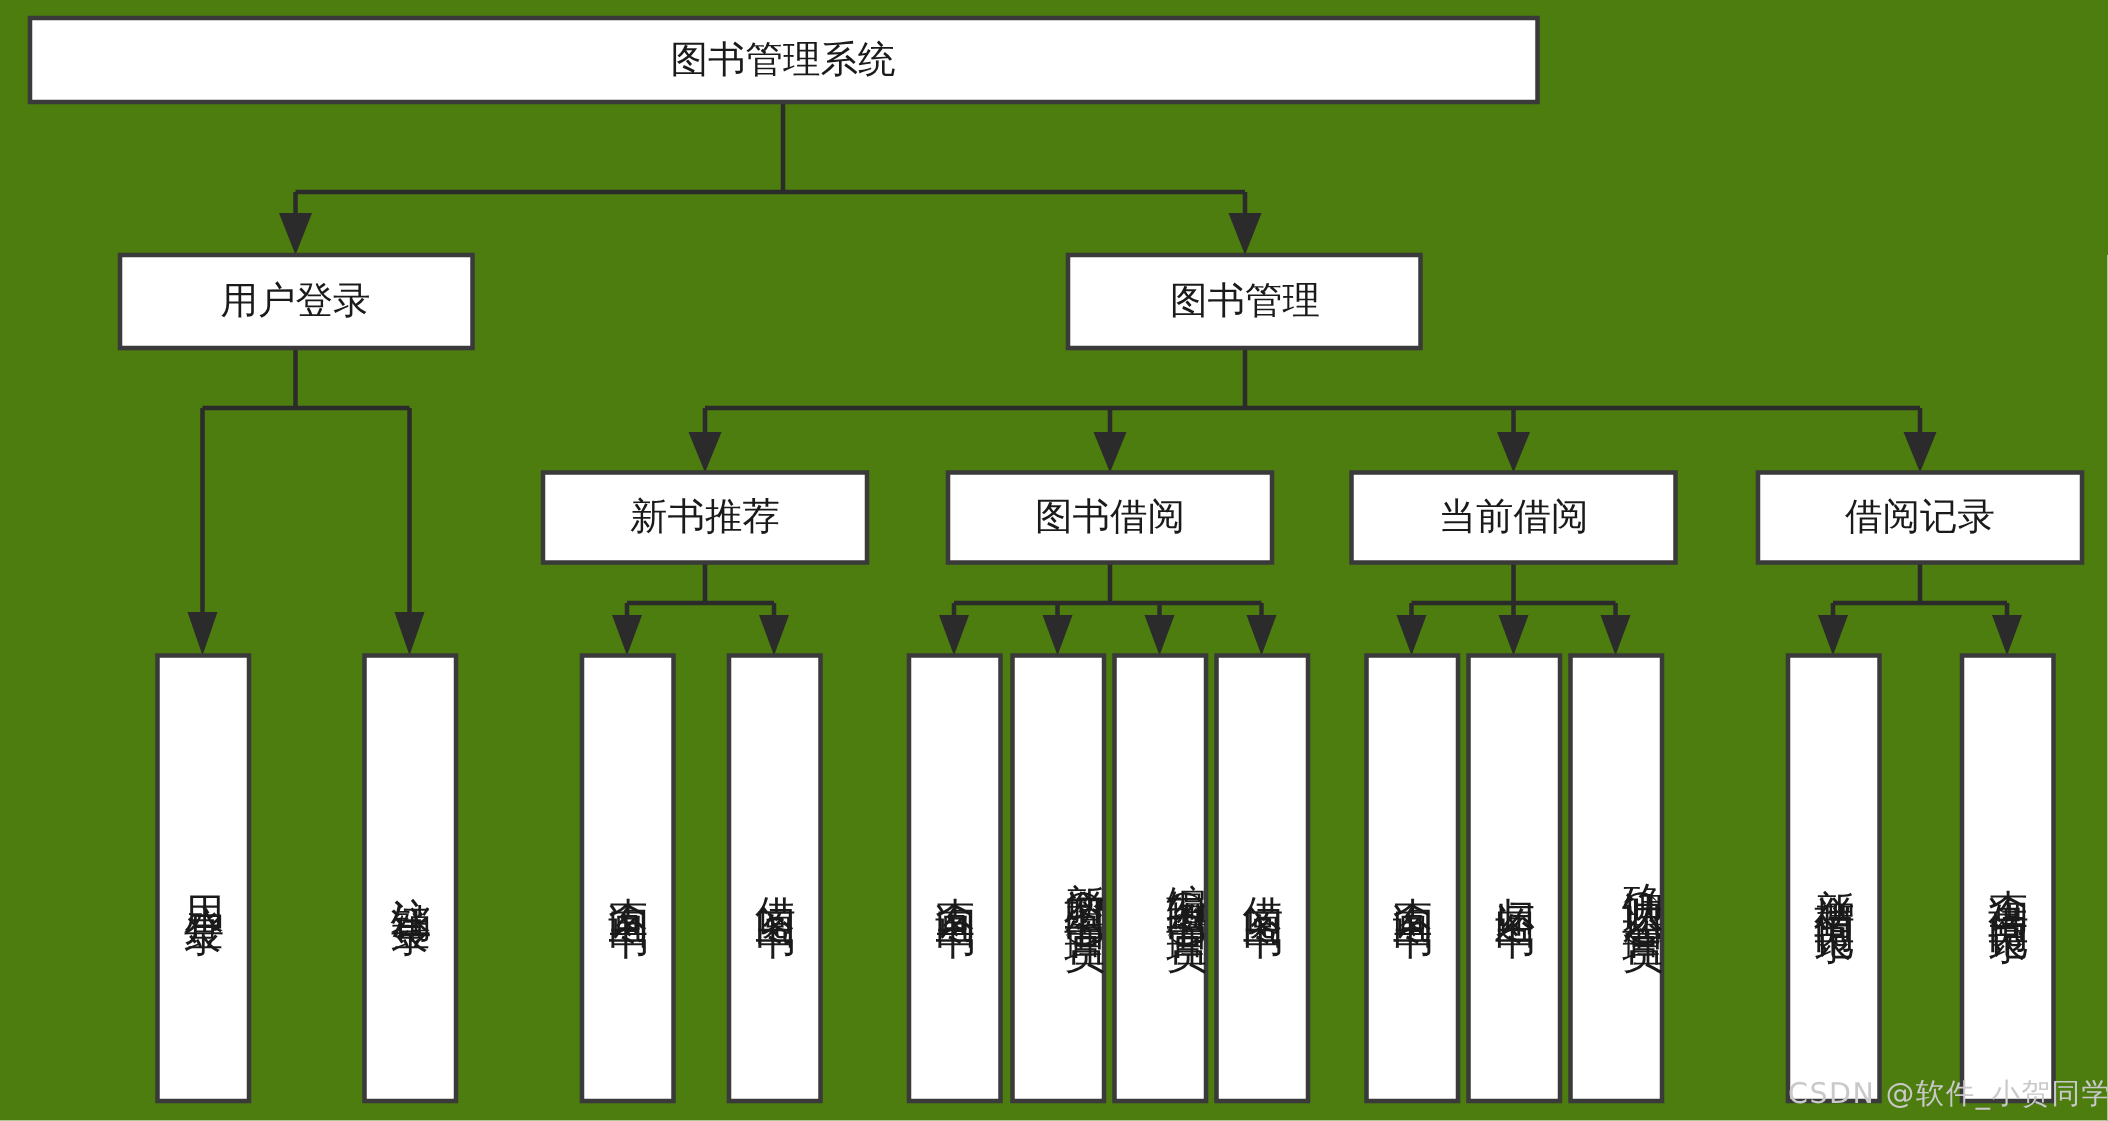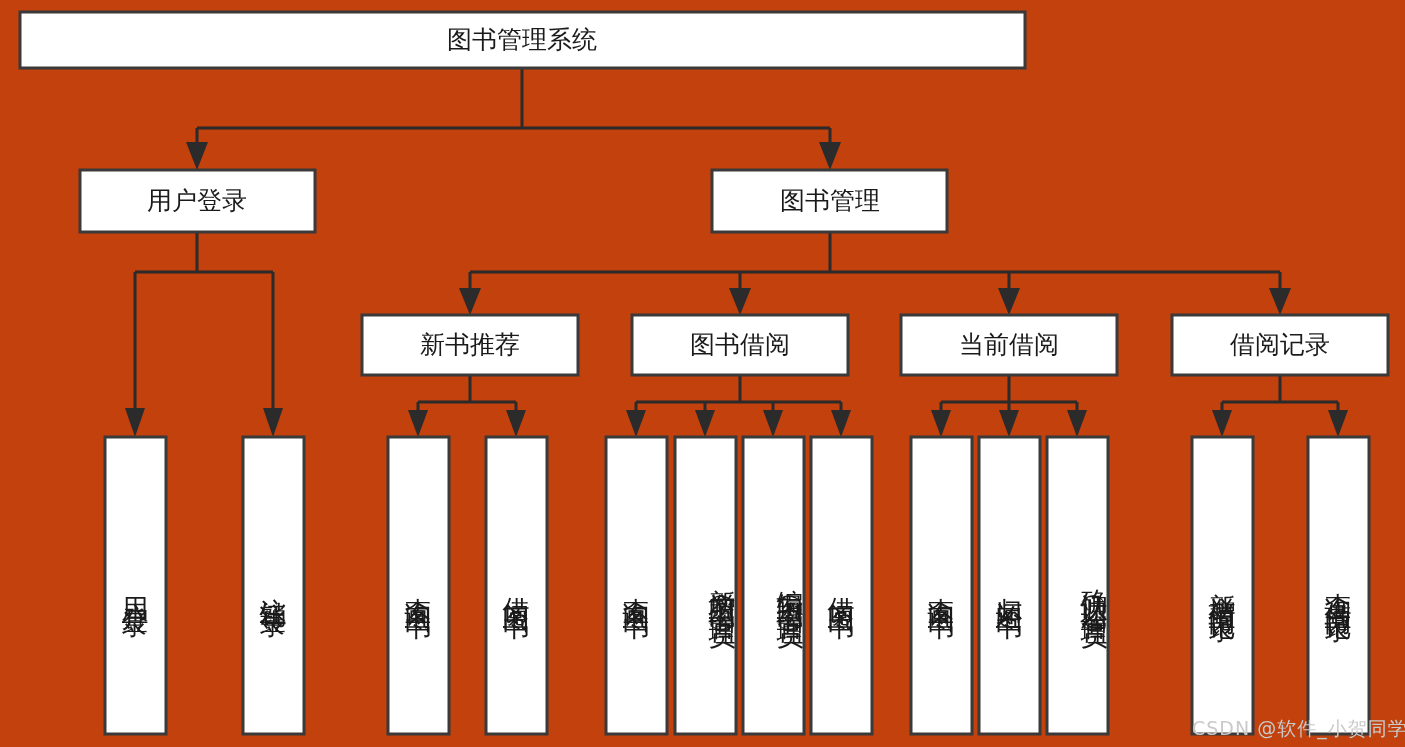--- a/index.html
+++ b/index.html
@@ -4,21 +4,21 @@
 <style>
   html, body {
     margin: 0;
     padding: 0;
     background: #ffffff;
   }
   #diagram-root {
     position: relative;
     width: 1405px;
     height: 747px;
-    background: #c2410c;
+    background: #4d7c0f;
     font-family: "DejaVu Sans", "Liberation Sans", sans-serif;
     overflow: hidden;
   }
   svg#chart-svg {
     position: absolute;
     left: 0;
     top: 0;
     width: 1405px;
     height: 747px;
   }

